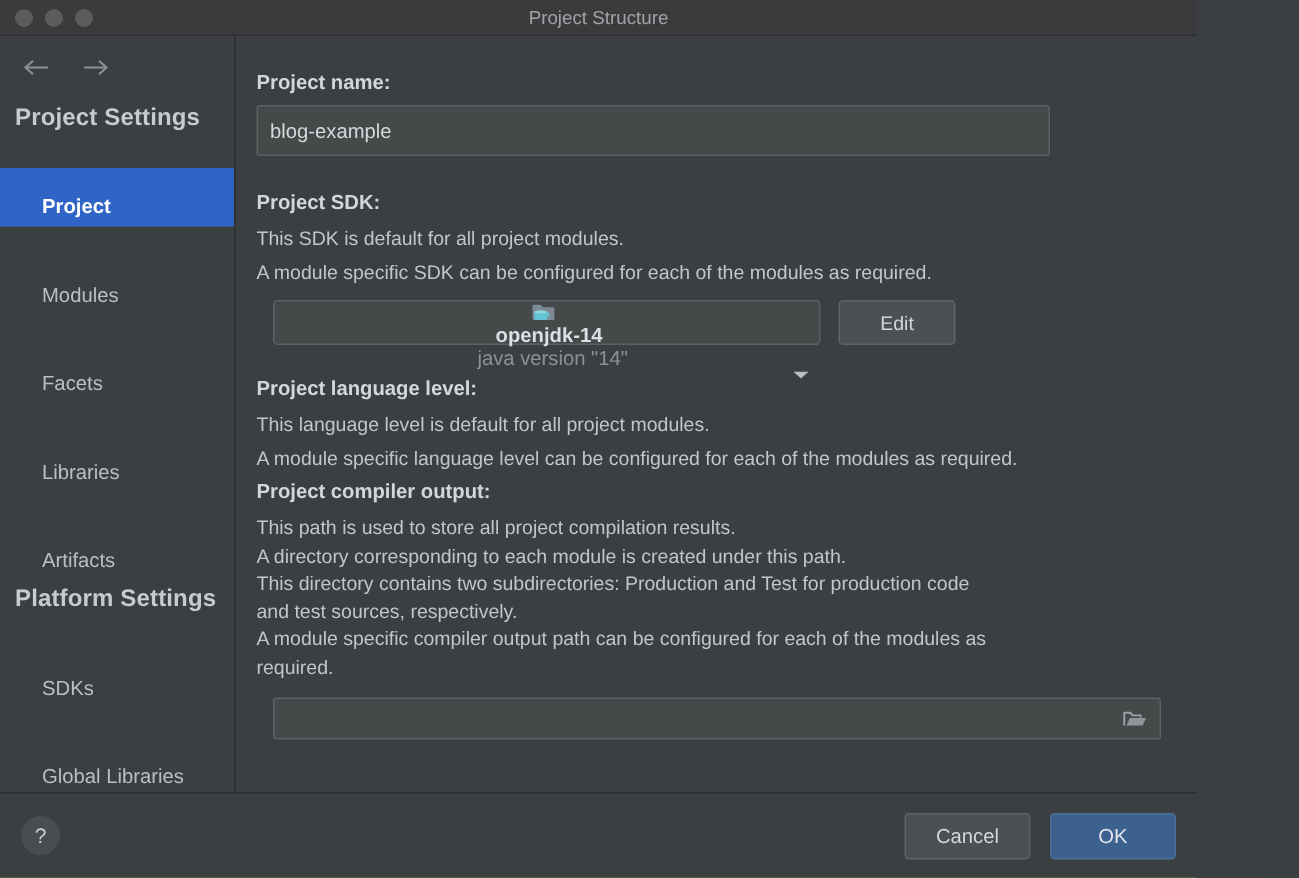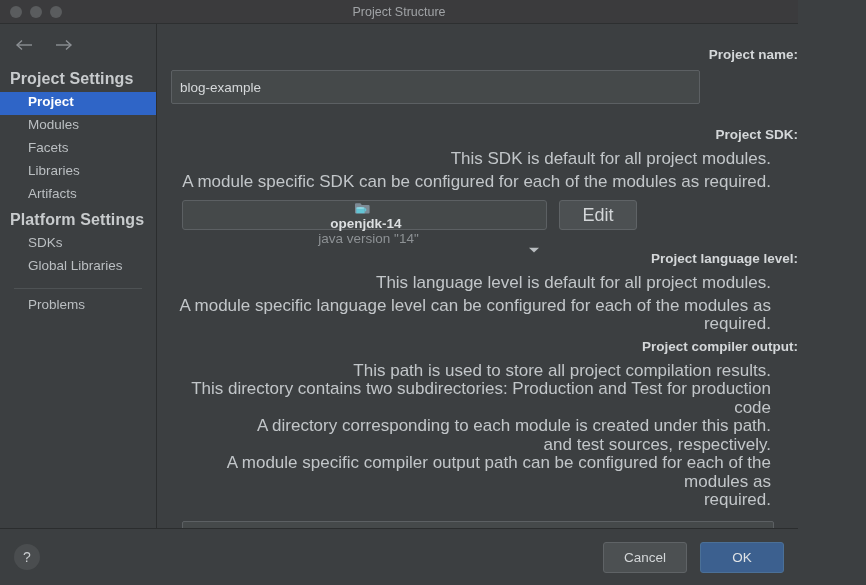--- a/index.html
+++ b/index.html
@@ -88,51 +88,51 @@
   .side-group {
     font-size: 16px;
     font-weight: bold;
     color: #c8cbcd;
     padding: 4px 0 4px 10px;
     letter-spacing: .1px;
   }
   .side-item {
     font-size: 13.5px;
     color: #bbbfc2;
-    padding: 0 0 4px 28px;
+    padding: 16px 0 4px 28px;
     line-height: 19px;
     white-space: nowrap;
+    margin-top: 20px;
   }
   .side-item.selected {
     background: #2f65c7;
     color: #ffffff;
     font-weight: bold;
   }
   .side-sep {
     height: 1px;
     background: #4e5254;
     margin: 9px 14px 6px 14px;
   }
 
   
   .content {
     flex: 1;
     padding: 22px 0 0 14px;
     overflow: hidden;
-    text-align: right;
   }
   .field-label {
     font-size: 13.5px;
     font-weight: bold;
     color: #d4d7d9;
     margin-bottom: 6px;
     line-height: 18px;
   }
   .desc {
-    font-size: 17px;
+    font-size: 13px;
     color: #c2c6c9;
     line-height: 18.5px;
     max-width: 600px;
   }
   .block { margin-bottom: 4px; }
 
   .textinput {
     height: 28px;
     background: #45494a;
     border: 1px solid #5c6063;
@@ -172,21 +172,21 @@
   .sdk-version { color: #8d9194; margin-left: 5px; }
 
   .btn {
     height: 30px;
     min-width: 78px;
     padding: 0 16px;
     background: #4c5052;
     border: 1px solid #5f6366;
     border-radius: 3px;
     color: #d3d6d8;
-    font-size: 18px;
+    font-size: 13px;
     display: flex;
     align-items: center;
     justify-content: center;
   }
 
   .path-field {
     width: 592px;
     height: 28px;
     margin: 11px 0 0 11px;
     background: #45494a;
@@ -314,22 +314,22 @@
         <div class="btn">Edit</div>
       </div>
 
       <div class="field-label">Project language level:</div>
       <div class="desc block">This language level is default for all project modules.</div>
       <div class="desc block">A module specific language level can be configured for each of the modules as required.</div>
 
 
       <div class="field-label">Project compiler output:</div>
       <div class="desc">This path is used to store all project compilation results.</div>
+      <div class="desc">A directory corresponding to each module is created under this path.</div>
       <div class="desc">This directory contains two subdirectories: Production and Test for production code</div>
-      <div class="desc">A directory corresponding to each module is created under this path.</div>
       <div class="desc">and test sources, respectively.</div>
       <div class="desc">A module specific compiler output path can be configured for each of the modules as</div>
       <div class="desc">required.</div>
 
       <div class="path-field">
         <span></span>
         <span class="browse">
           <svg width="17" height="14" viewBox="0 0 17 14">
             <path d="M1.5 11.6 V3.2 H5.6 L7.0 4.9 H12.4 V6.4" stroke="#9aa0a4" stroke-width="1.3" fill="none" stroke-linejoin="round"></path>
             <path d="M3.0 11.6 L5.2 6.6 H16.0 L13.8 11.6 Z" fill="#8e969b"></path>

